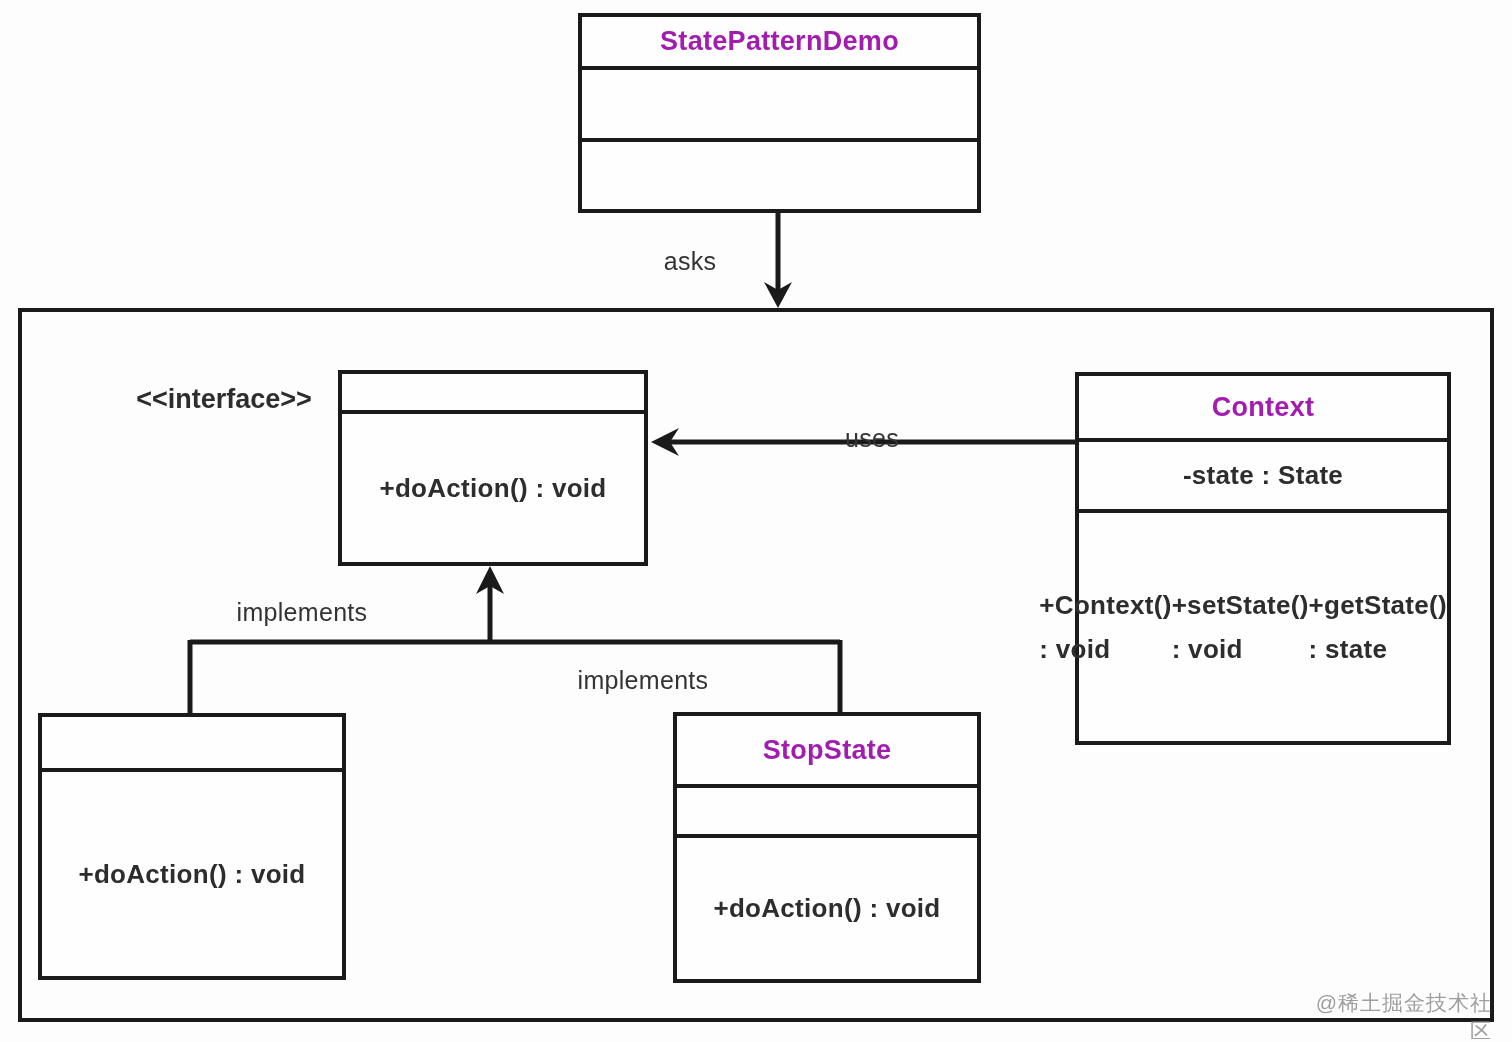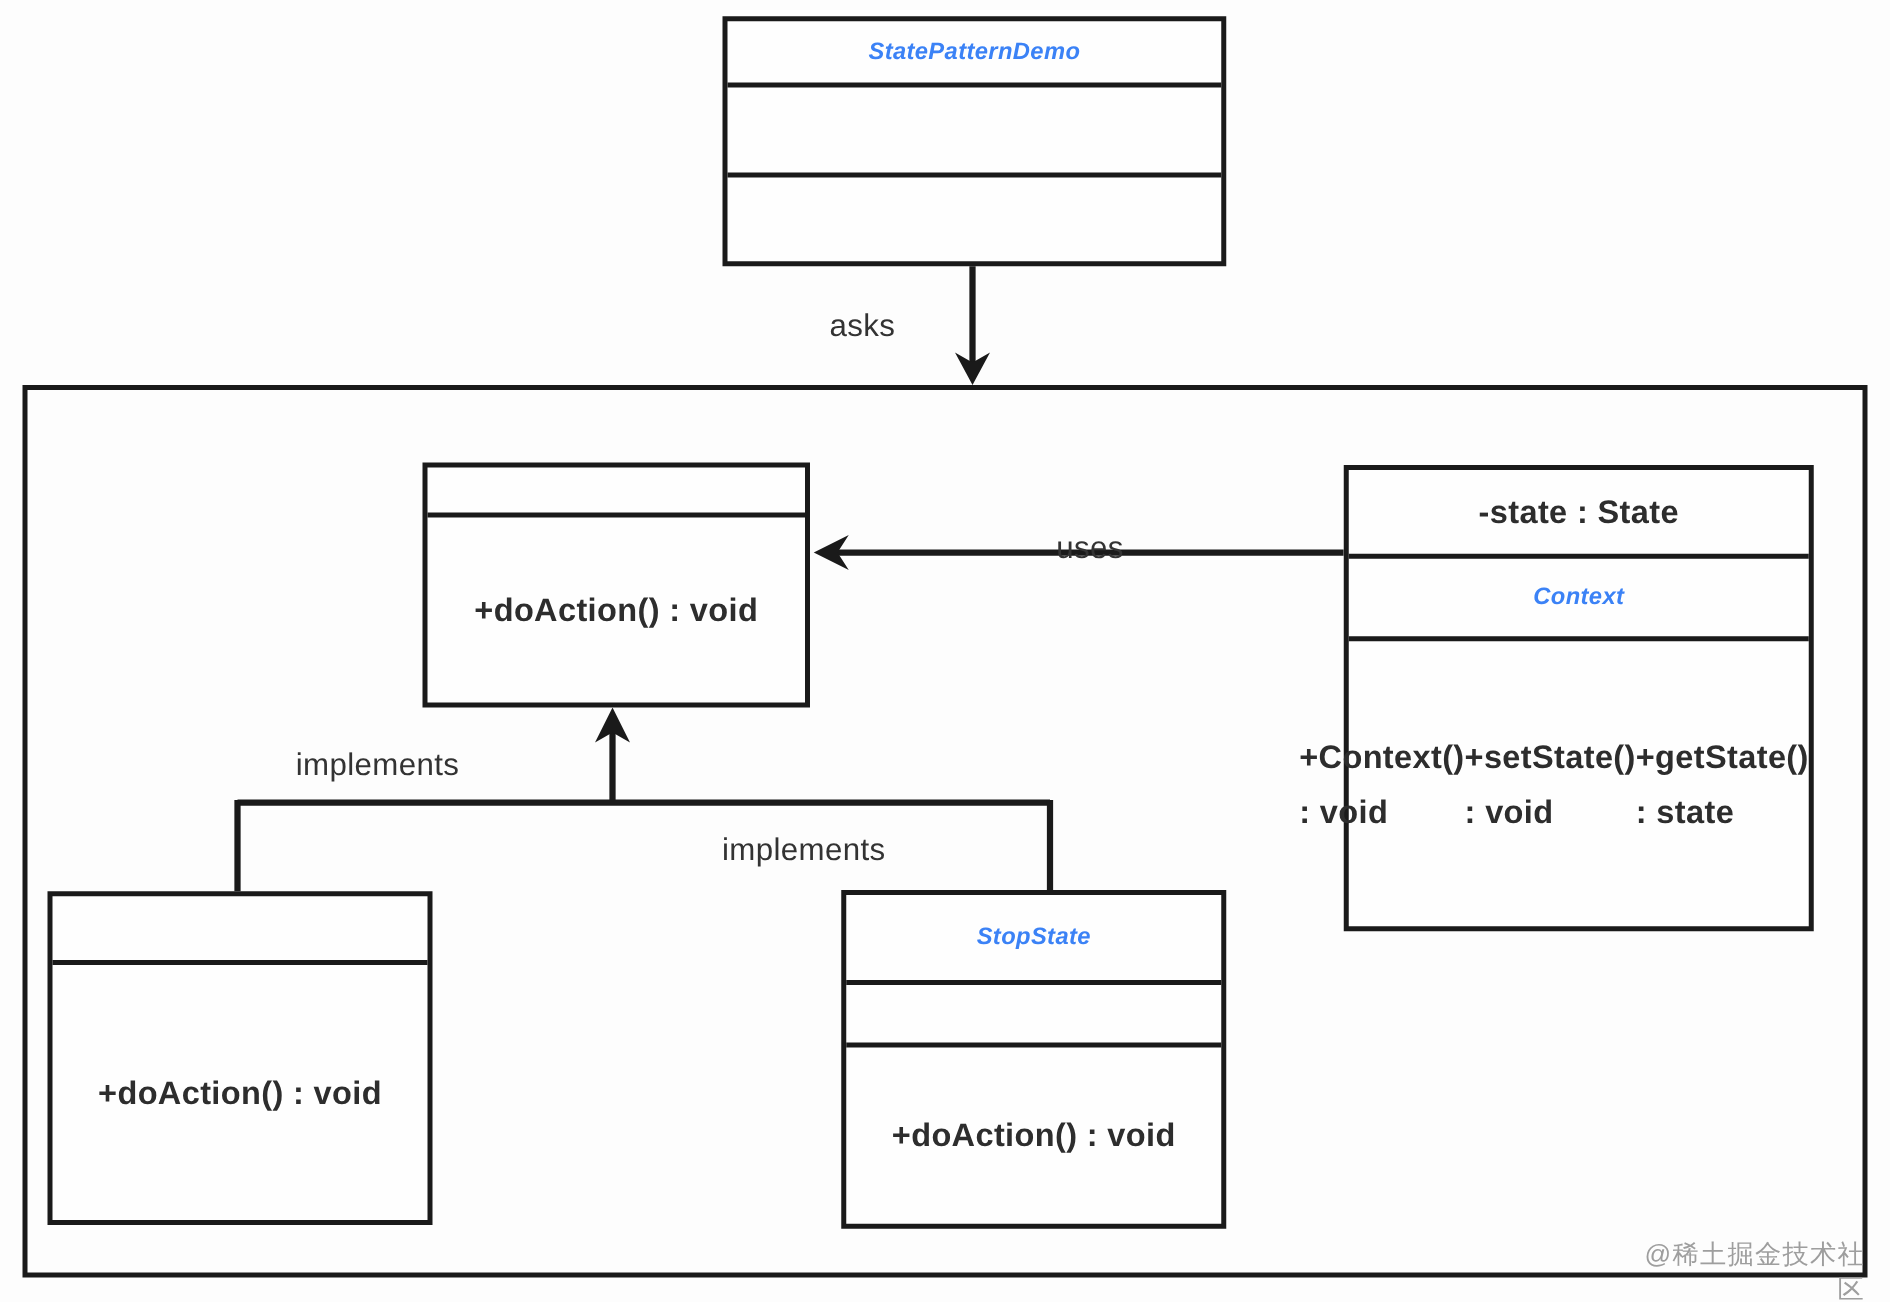--- a/index.html
+++ b/index.html
@@ -43,25 +43,24 @@
     display: flex;
     align-items: center;
     justify-content: center;
     flex: 0 0 auto;
   }
   .uml-sec.last {
     border-bottom: none;
     flex: 1 1 auto;
   }
   .cls-name {
-    font-size: 19px;
+    font-size: 27px;
     font-weight: 700;
-    color: #3b82f6;
+    color: #a21caf;
     letter-spacing: 0.3px;
-    font-style: italic;
   }
   .member {
     font-size: 26px;
     font-weight: 600;
     color: #2d2d2d;
     letter-spacing: 0.3px;
   }
   .methods-multi {
     flex-direction: row;
     line-height: 44px;
@@ -125,36 +124,37 @@
 
   <div class="uml-class" style="left:578px; top:13px; width:403px; height:200px;">
     <div class="uml-sec" style="height:53px">
       <span class="cls-name">StatePatternDemo</span>
     </div>
     <div class="uml-sec" style="height:72px"></div>
   </div>
 
   <div class="rel-label" style="left:630px; top:247px; width:120px;">asks</div>
 
+  <div class="stereotype">&lt;&lt;interface&gt;&gt;</div>
 
   <div class="uml-class" style="left:338px; top:370px; width:310px; height:196px;">
     <div class="uml-sec" style="height:40px"></div>
     <div class="uml-sec last">
       <span class="member">+doAction() : void</span>
     </div>
   </div>
 
   <div class="rel-label" style="left:812px; top:403px; width:120px;margin-top:21px;">uses</div>
 
   <div class="uml-class" style="left:1075px; top:372px; width:376px; height:373px;">
+    <div class="uml-sec" style="height:66px">
+      <span class="cls-name">Context</span>
+    </div>
     <div class="uml-sec" style="height:71px">
       <span class="member">-state : State</span>
-    </div>
-    <div class="uml-sec" style="height:66px">
-      <span class="cls-name">Context</span>
     </div>
     <div class="uml-sec last methods-multi">
       <span class="member">+Context() : void</span>
       <span class="member">+setState() : void</span>
       <span class="member">+getState() : state</span>
     </div>
   </div>
 
   <div class="rel-label" style="left:197px; top:598px; width:210px;">implements</div>
   <div class="rel-label" style="left:538px; top:666px; width:210px;">implements</div>

